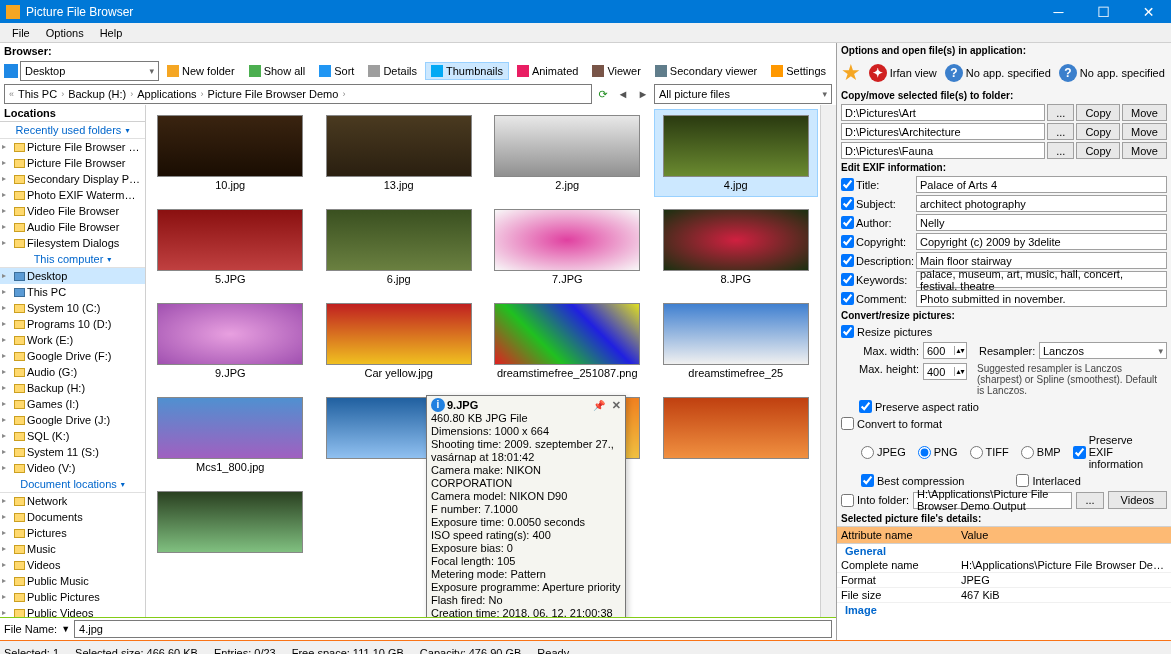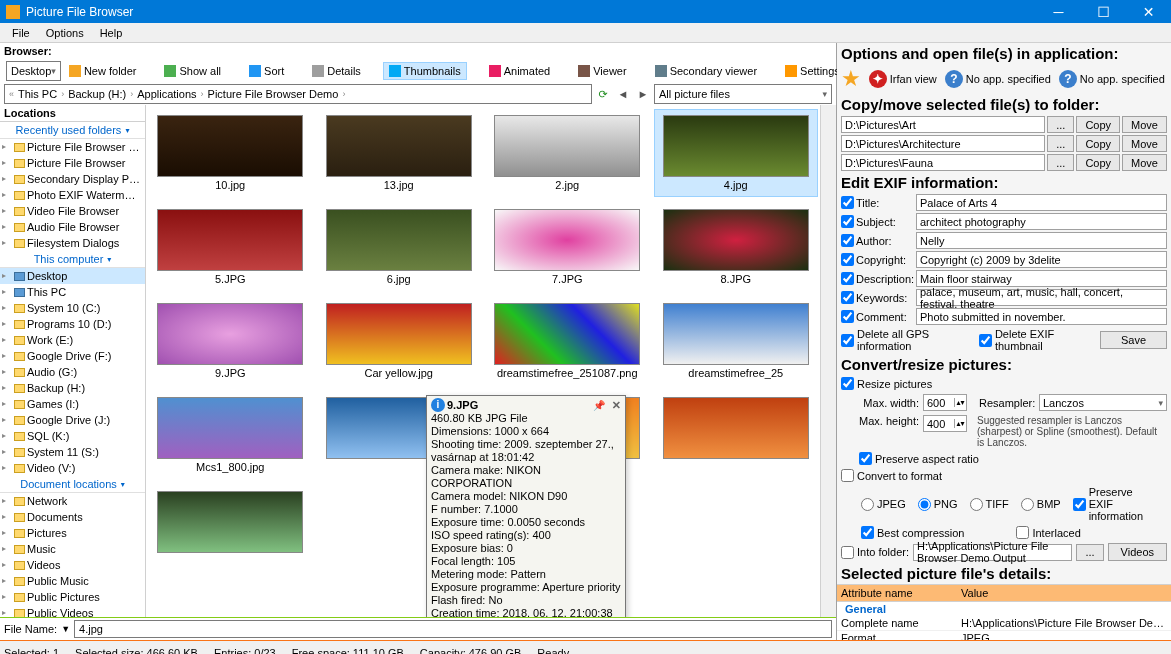--- a/index.html
+++ b/index.html
@@ -70,21 +70,21 @@
 
 
 .filename-row { display: flex; align-items: center; border-top: 1px solid #84cc16; padding: 2px 4px; gap: 4px; }
 .filename-row label { font-size: 11px; }
 .filename-row .fn-input { flex: 1; border: 1px solid #7a7a7a; height: 18px; padding: 0 4px; font-size: 11px; display: flex; align-items: center; }
 
 
 .statusbar { height: 24px; border-top: 1px solid #f97316; background: #f0f0f0; display: flex; align-items: center; font-size: 11px; padding: 0 4px; gap: 16px; }
 
 
-.right-pane .sect-label { font-size: 15px; font-weight: bold; padding: 2px 4px; }
+.right-pane .sect-label { font-size: 10px; font-weight: bold; padding: 2px 4px; }
 .right-pane .row { display: flex; align-items: center; gap: 4px; padding: 2px 4px; font-size: 11px; }
 .opt-row { display: flex; align-items: center; gap: 8px; padding: 2px 4px; }
 .star { font-size: 22px; color: #f5a623; }
 .opt-item { display: flex; align-items: center; gap: 3px; }
 .opt-item .oico { width: 18px; height: 18px; border-radius: 50%; background: #3b7fcc; color: #fff; font-size: 12px; text-align: center; line-height: 18px; font-weight: bold; }
 .dest-row { display: flex; padding: 1px 4px; gap: 2px; }
 .dest-row .dest-input { flex: 1; border: 1px solid #a0a0a0; height: 17px; padding: 0 3px; font-size: 11px; display: flex; align-items: center; background: #fff; }
 .small-btn { border: 1px solid #a0a0a0; background: #e8e8e8; padding: 1px 8px; font-size: 11px; height: 17px; display: flex; align-items: center; }
 
 .exif-row { display: flex; align-items: center; padding: 1px 4px; gap: 2px; }
@@ -140,21 +140,21 @@
 
   <div class="left-pane">
 
     <div class="browser-label">Browser:</div>
 
     <div class="path-row">
       <span class="drive-icon"></span>
       <div class="path-select">
           <span>Desktop</span>
         </div>
-      <div id="toolbar-holder" style="display:flex;gap:16px;">
+      <div id="toolbar-holder" style="display:flex;gap:2px;">
           <div class="toolbar-btn">
             <span class="ico" style="background:#f5a623"></span>
             <span>New folder</span>
           </div>
           <div class="toolbar-btn">
             <span class="ico" style="background:#4caf50"></span>
             <span>Show all</span>
           </div>
           <div class="toolbar-btn">
             <span class="ico" style="background:#2196f3"></span>
@@ -431,31 +431,20 @@
           <input type="checkbox" checked="" class="ck" style="">
           <span class="lbl">Keywords:</span>
           <div class="val">palace, museum, art, music, hall, concert, festival, theatre</div>
         </div>
         <div class="exif-row">
           <input type="checkbox" checked="" class="ck" style="">
           <span class="lbl">Comment:</span>
           <div class="val">Photo submitted in november.</div>
         </div>
       </div>
-    <div class="row" style="gap:12px;">
-      <span class="ck-inl">
-          <input type="checkbox" checked="" style="">
-          <span>Delete all GPS information</span>
-        </span>
-      <span class="ck-inl">
-          <input type="checkbox" checked="" style="">
-          <span>Delete EXIF thumbnail</span>
-        </span>
-      <button class="save-btn">Save</button>
-    </div>
 
     <div class="sect-label">Convert/resize pictures:</div>
     <div class="row">
         <span class="ck-inl">
           <input type="checkbox" checked="" style="">
           <span>Resize pictures</span>
         </span>
       </div>
     <div class="row" style="padding-left:22px;">
       <span style="width:60px;text-align:right;">Max. width:</span>

